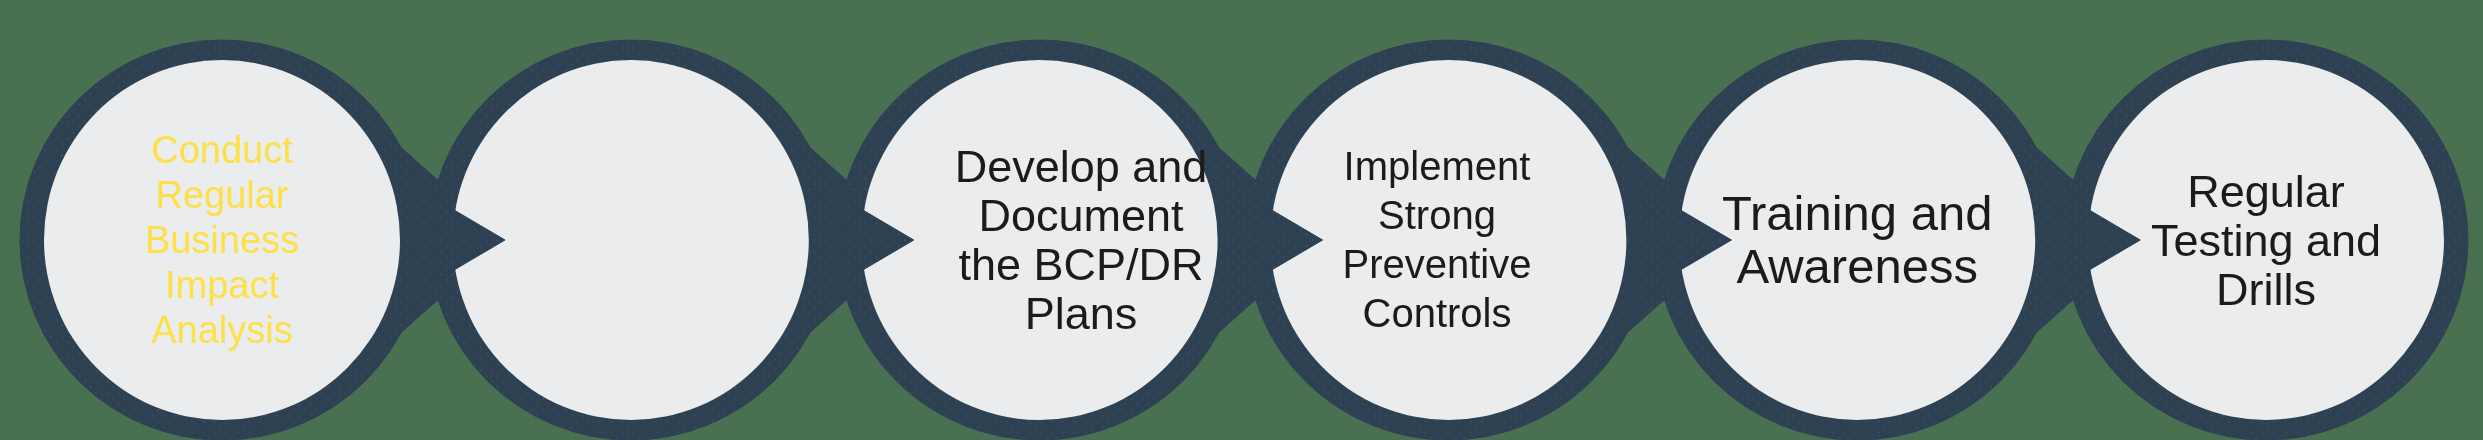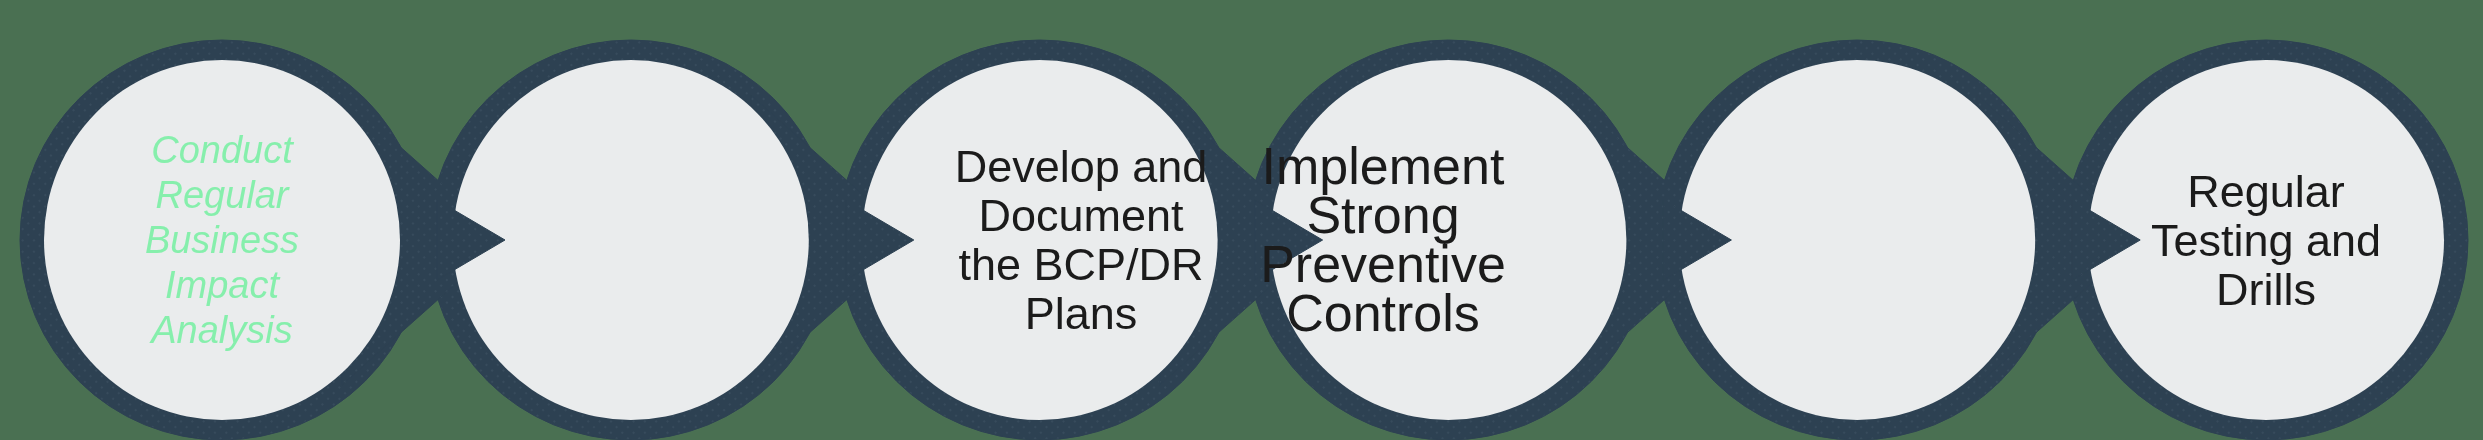--- a/index.html
+++ b/index.html
@@ -66,29 +66,31 @@
       <ellipse cx="1039.6" cy="240" rx="178" ry="180" fill="#eaeced"></ellipse>
       <ellipse cx="1448.4" cy="240" rx="178" ry="180" fill="#eaeced"></ellipse>
       <ellipse cx="1857.2" cy="240" rx="178" ry="180" fill="#eaeced"></ellipse>
       <ellipse cx="2266" cy="240" rx="178" ry="180" fill="#eaeced"></ellipse>
       <polygon points="437,200 505,240 437,280" fill="url(#navy-dots)" stroke="#2d4152" stroke-width="1"></polygon>
       <polygon points="845.8,200 913.8,240 845.8,280" fill="url(#navy-dots)" stroke="#2d4152" stroke-width="1"></polygon>
       <polygon points="1254.6,200 1322.6,240 1254.6,280" fill="url(#navy-dots)" stroke="#2d4152" stroke-width="1"></polygon>
       <polygon points="1663.4,200 1731.4,240 1663.4,280" fill="url(#navy-dots)" stroke="#2d4152" stroke-width="1"></polygon>
       <polygon points="2072.2,200 2140.2,240 2072.2,280" fill="url(#navy-dots)" stroke="#2d4152" stroke-width="1"></polygon>
     </svg>
-    <div class="step-label" style="left: 72px; font-size: 38px; line-height: 45px; color: #86efac; font-style: italic;">Conduct
+    <div class="step-label" style="left: 72px; font-size: 38px; line-height: 45px; color: #fde047;">Conduct
 Regular
 Business
 Impact
 Analysis</div>
     <div class="step-label" style="left: 931px; font-size: 45px; line-height: 49px; color: rgb(27, 27, 27);">Develop and
 Document
 the BCP/DR
 Plans</div>
-    <div class="step-label" style="left: 1233px; font-size: 52px; line-height: 49px; color: rgb(27, 27, 27); text-align: center;">Implement
+    <div class="step-label" style="left: 1287px; font-size: 40px; line-height: 49px; color: rgb(27, 27, 27); text-align: center;">Implement
 Strong
 Preventive
 Controls</div>
+    <div class="step-label" style="left: 1707.2px; font-size: 49px; line-height: 53px; color: rgb(27, 27, 27);">Training and
+Awareness</div>
     <div class="step-label" style="left: 2116px; font-size: 45px; line-height: 49px; color: rgb(27, 27, 27);">Regular
 Testing and
 Drills</div>
   </div>
 
 </body></html>

